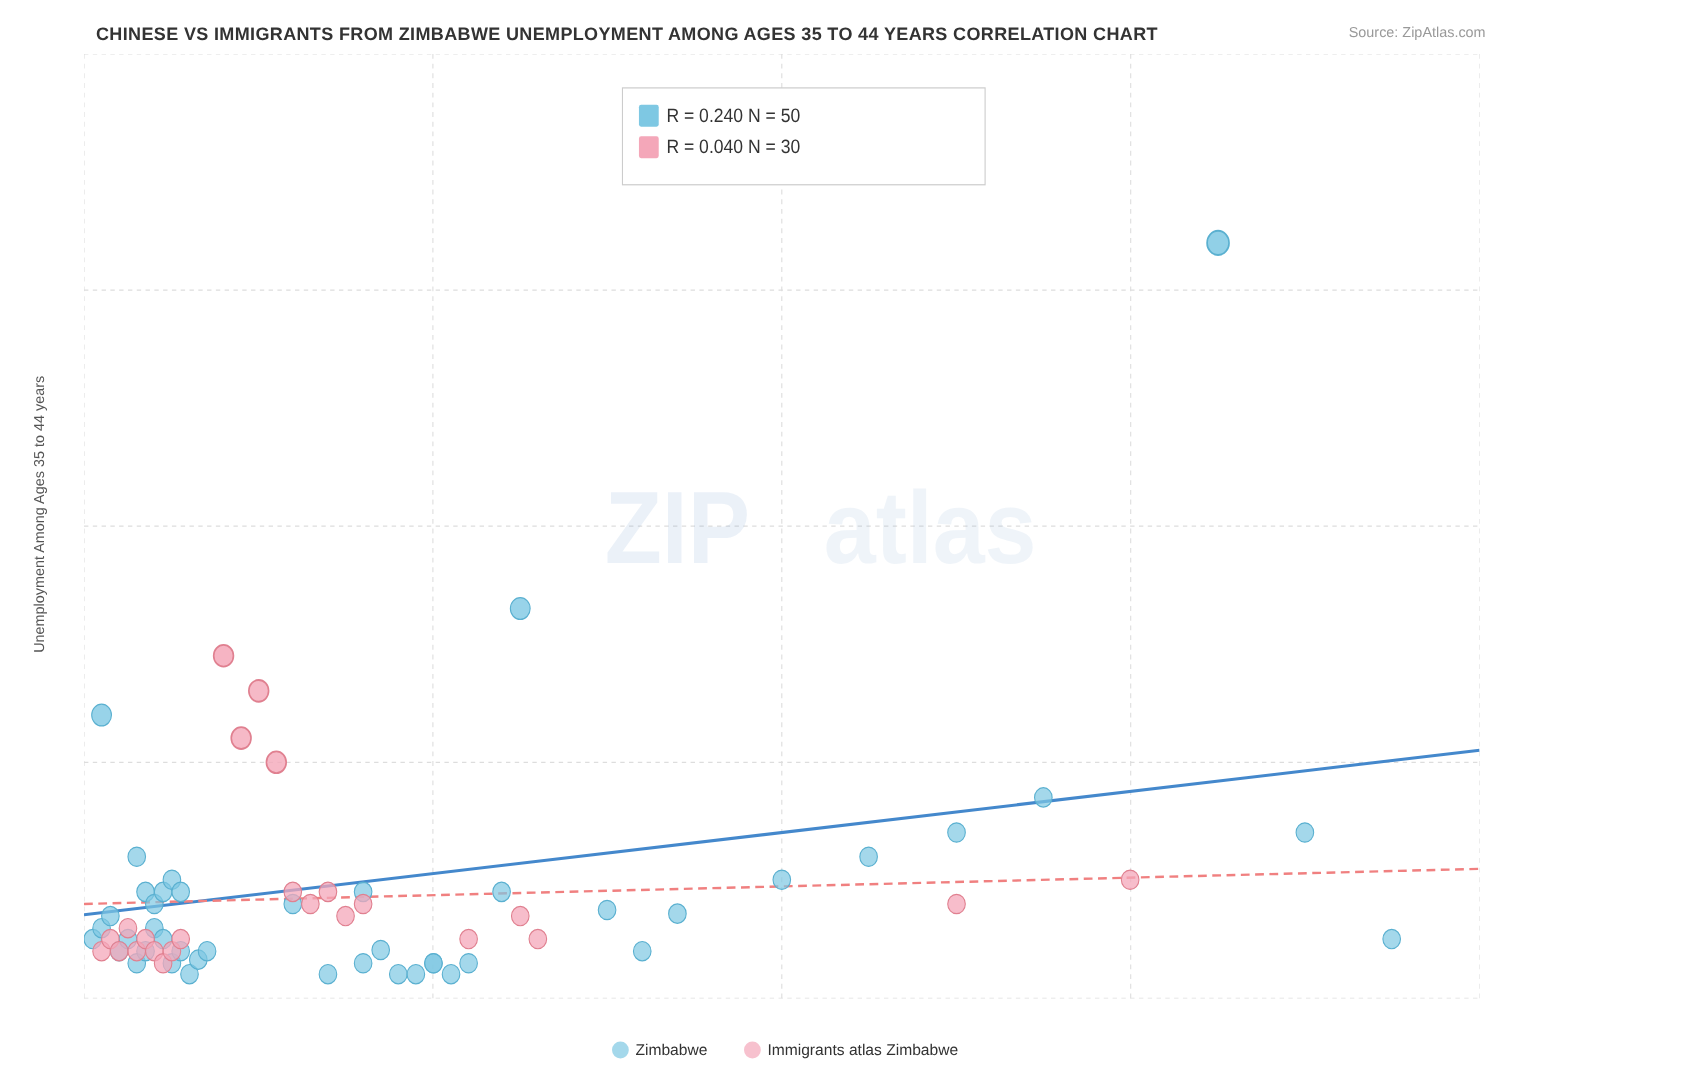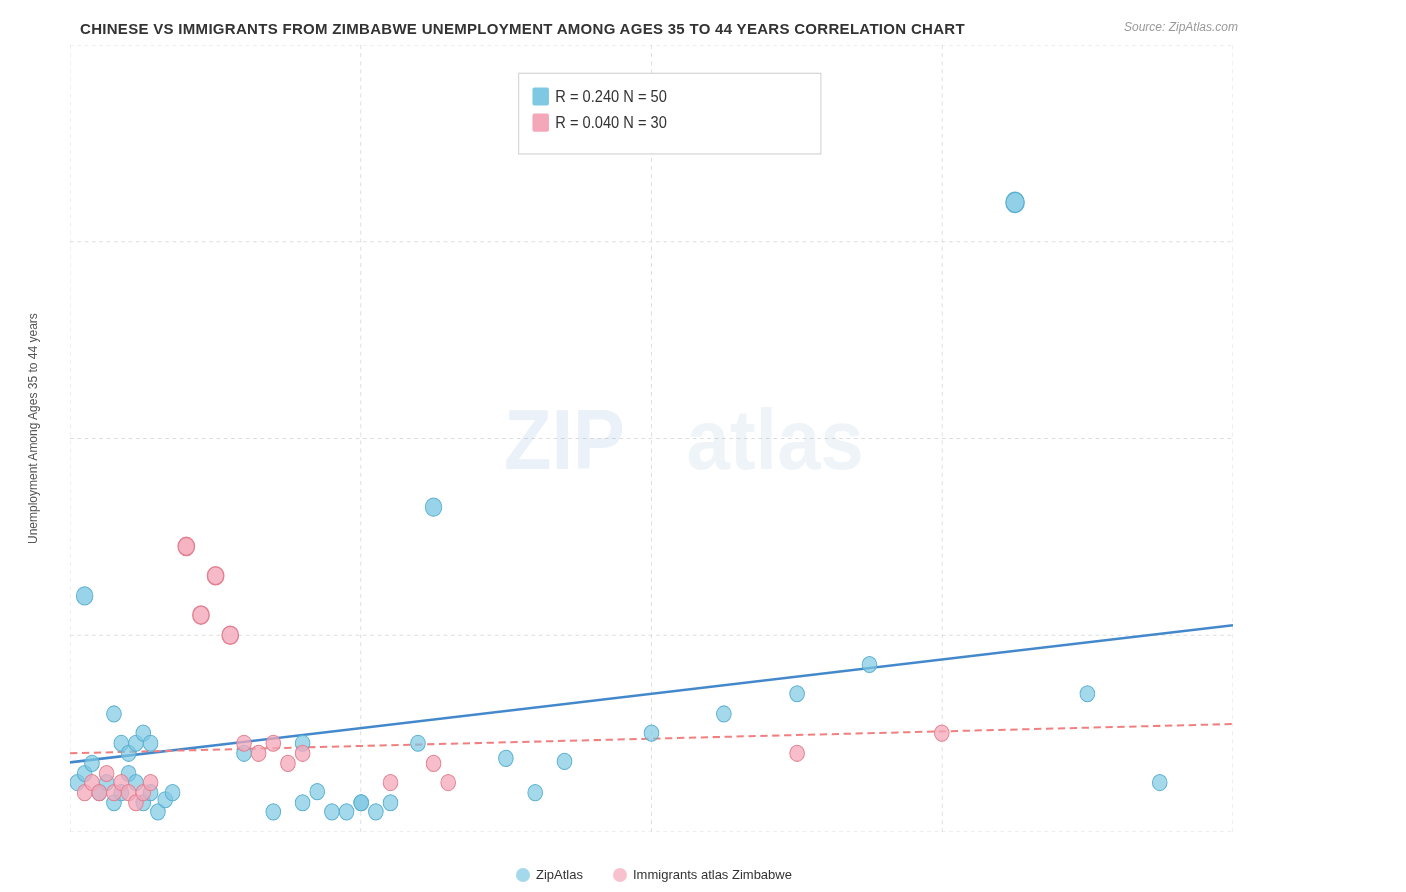--- a/index.html
+++ b/index.html
@@ -24,21 +24,20 @@
       letter-spacing: 0.3px;
       margin-bottom: 8px;
       padding-left: 60px;
     }
     .source-label {
       position: absolute;
       top: 20px;
       right: 20px;
       font-size: 12px;
       color: #999;
-      font-style: italic;
     }
     .bottom-labels {
       position: absolute;
       bottom: 10px;
       left: 70px;
       right: 20px;
       display: flex;
       justify-content: center;
       gap: 30px;
       align-items: center;
@@ -202,20 +201,20 @@
     <rect x="505" y="42" width="18" height="18" fill="#7ec8e3" rx="2"></rect>
     <text x="530" y="56" font-size="16" fill="#333" font-family="Arial">R = 0.240   N = 50</text>
 
     <rect x="505" y="68" width="18" height="18" fill="#f4a7b9" rx="2"></rect>
     <text x="530" y="82" font-size="16" fill="#333" font-family="Arial">R = 0.040   N = 30</text>
   </svg>
 
   <div class="bottom-labels">
     <div class="bottom-legend-item">
       <div class="bottom-legend-circle" style="background:#7ec8e3;"></div>
-      <span>ZipAtlas</span>
+      <span>Zimbabwe</span>
     </div>
     <div class="bottom-legend-item">
       <div class="bottom-legend-circle" style="background:#f4a7b9;"></div>
       <span>Immigrants atlas Zimbabwe</span>
     </div>
   </div>
 </div>
 
 </body></html>

